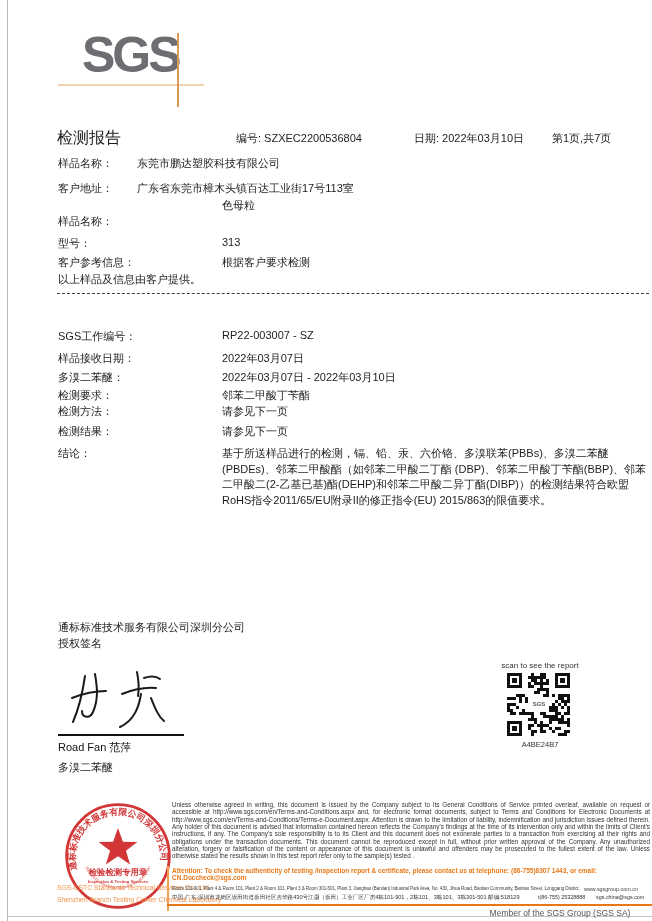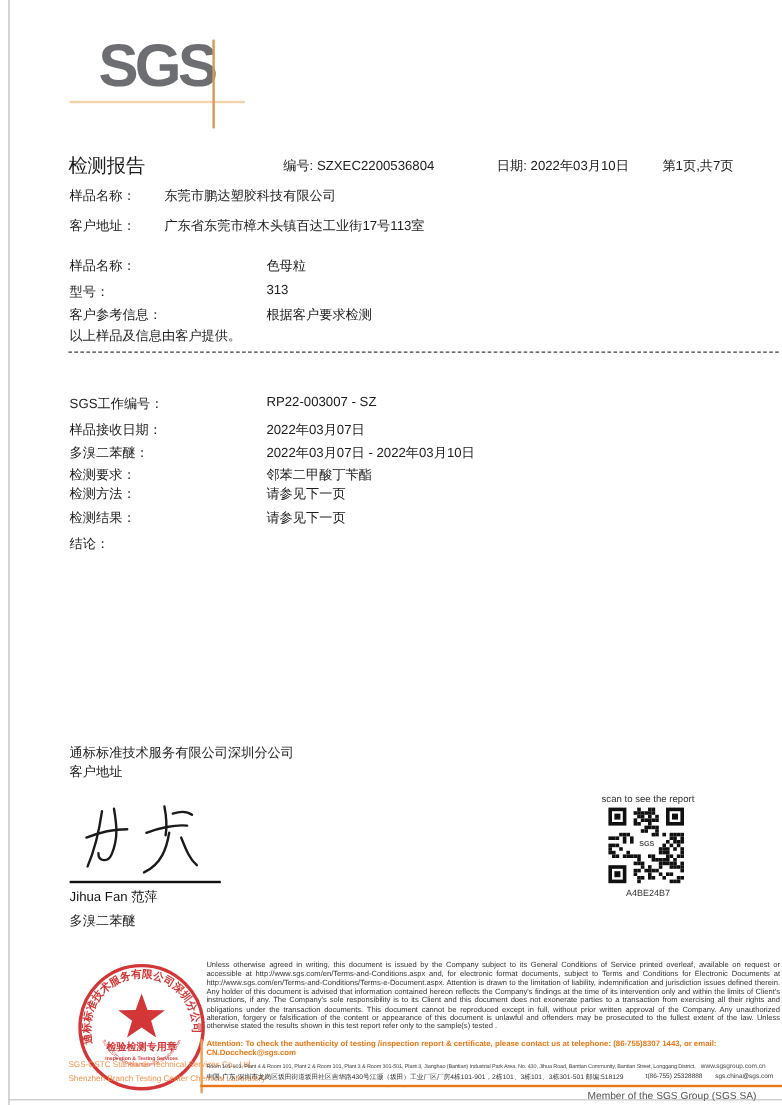--- a/index.html
+++ b/index.html
@@ -89,21 +89,21 @@
     <span class="lbl" style="top:156px">样品名称：</span>
     <span class="valA" style="top:156px">东莞市鹏达塑胶科技有限公司</span>
   </div>
   <div>
     <span class="lbl" style="top:181px">客户地址：</span>
     <span class="valA" style="top:181px">广东省东莞市樟木头镇百达工业街17号113室</span>
   </div>
 
   <div>
     <span class="lbl" style="top:214px">样品名称：</span>
-    <span class="valB" style="top:214px">色母粒</span>
+    <span class="valB" style="top:198px">色母粒</span>
   </div>
   <div>
     <span class="lbl" style="top:236px">型号：</span>
     <span class="valB" style="top:236px">313</span>
   </div>
   <div>
     <span class="lbl" style="top:255px">客户参考信息：</span>
     <span class="valB" style="top:255px">根据客户要求检测</span>
   </div>
   <div class="abs note">以上样品及信息由客户提供。</div>
@@ -129,37 +129,38 @@
   <div>
     <span class="lbl" style="top:404px">检测方法：</span>
     <span class="valB" style="top:404px">请参见下一页</span>
   </div>
   <div>
     <span class="lbl" style="top:424px">检测结果：</span>
     <span class="valB" style="top:424px">请参见下一页</span>
   </div>
 
   <span class="lbl" style="top:446px">结论：</span>
+  <div class="abs conclusion">基于所送样品进行的检测，镉、铅、汞、六价铬、多溴联苯(PBBs)、多溴二苯醚(PBDEs)、邻苯二甲酸酯（如邻苯二甲酸二丁酯 (DBP)、邻苯二甲酸丁苄酯(BBP)、邻苯二甲酸二(2-乙基已基)酯(DEHP)和邻苯二甲酸二异丁酯(DIBP)）的检测结果符合欧盟RoHS指令2011/65/EU附录II的修正指令(EU) 2015/863的限值要求。</div>
 
   <div class="abs sig-company">通标标准技术服务有限公司深圳分公司</div>
-  <div class="abs sig-auth">客户地址</div>
+  <div class="abs sig-auth">授权签名</div>
   <svg class="abs sig-svg" width="130" height="68" viewBox="0 0 130 68">
     <g fill="none" stroke="#1b1b1b" stroke-width="2" stroke-linecap="round">
       <path d="M14,34 C24,30 38,27 48,27"></path>
       <path d="M27,12 C25,26 21,44 15,58"></path>
       <path d="M37,10 C39,22 41,34 35,48 C32,55 24,54 24,47"></path>
       <path d="M64,30 C74,26 88,23 98,24"></path>
       <path d="M79,8 C81,18 81,26 80,32"></path>
       <path d="M86,14 C92,12 98,12 102,15"></path>
       <path d="M83,30 C81,42 77,56 62,63"></path>
       <path d="M93,34 C97,44 100,52 106,57"></path>
     </g>
   </svg>
   <div class="abs sig-line"></div>
-  <div class="abs sig-name">Jihua Fan 范萍</div>
+  <div class="abs sig-name">Road Fan 范萍</div>
   <div class="abs sig-role">多溴二苯醚</div>
 
   <div class="abs qr-caption">scan to see the report</div>
   <div class="abs qr-box" id="qr-box">
     <div class="finder f-tl"></div>
     <div class="finder f-tr"></div>
     <div class="finder f-bl"></div>
     <div class="qr-center">SGS</div>
   <div class="qr-cell" style="left: 24px; top: 0px;"></div>
       <div class="qr-cell" style="left: 33px; top: 0px;"></div>

